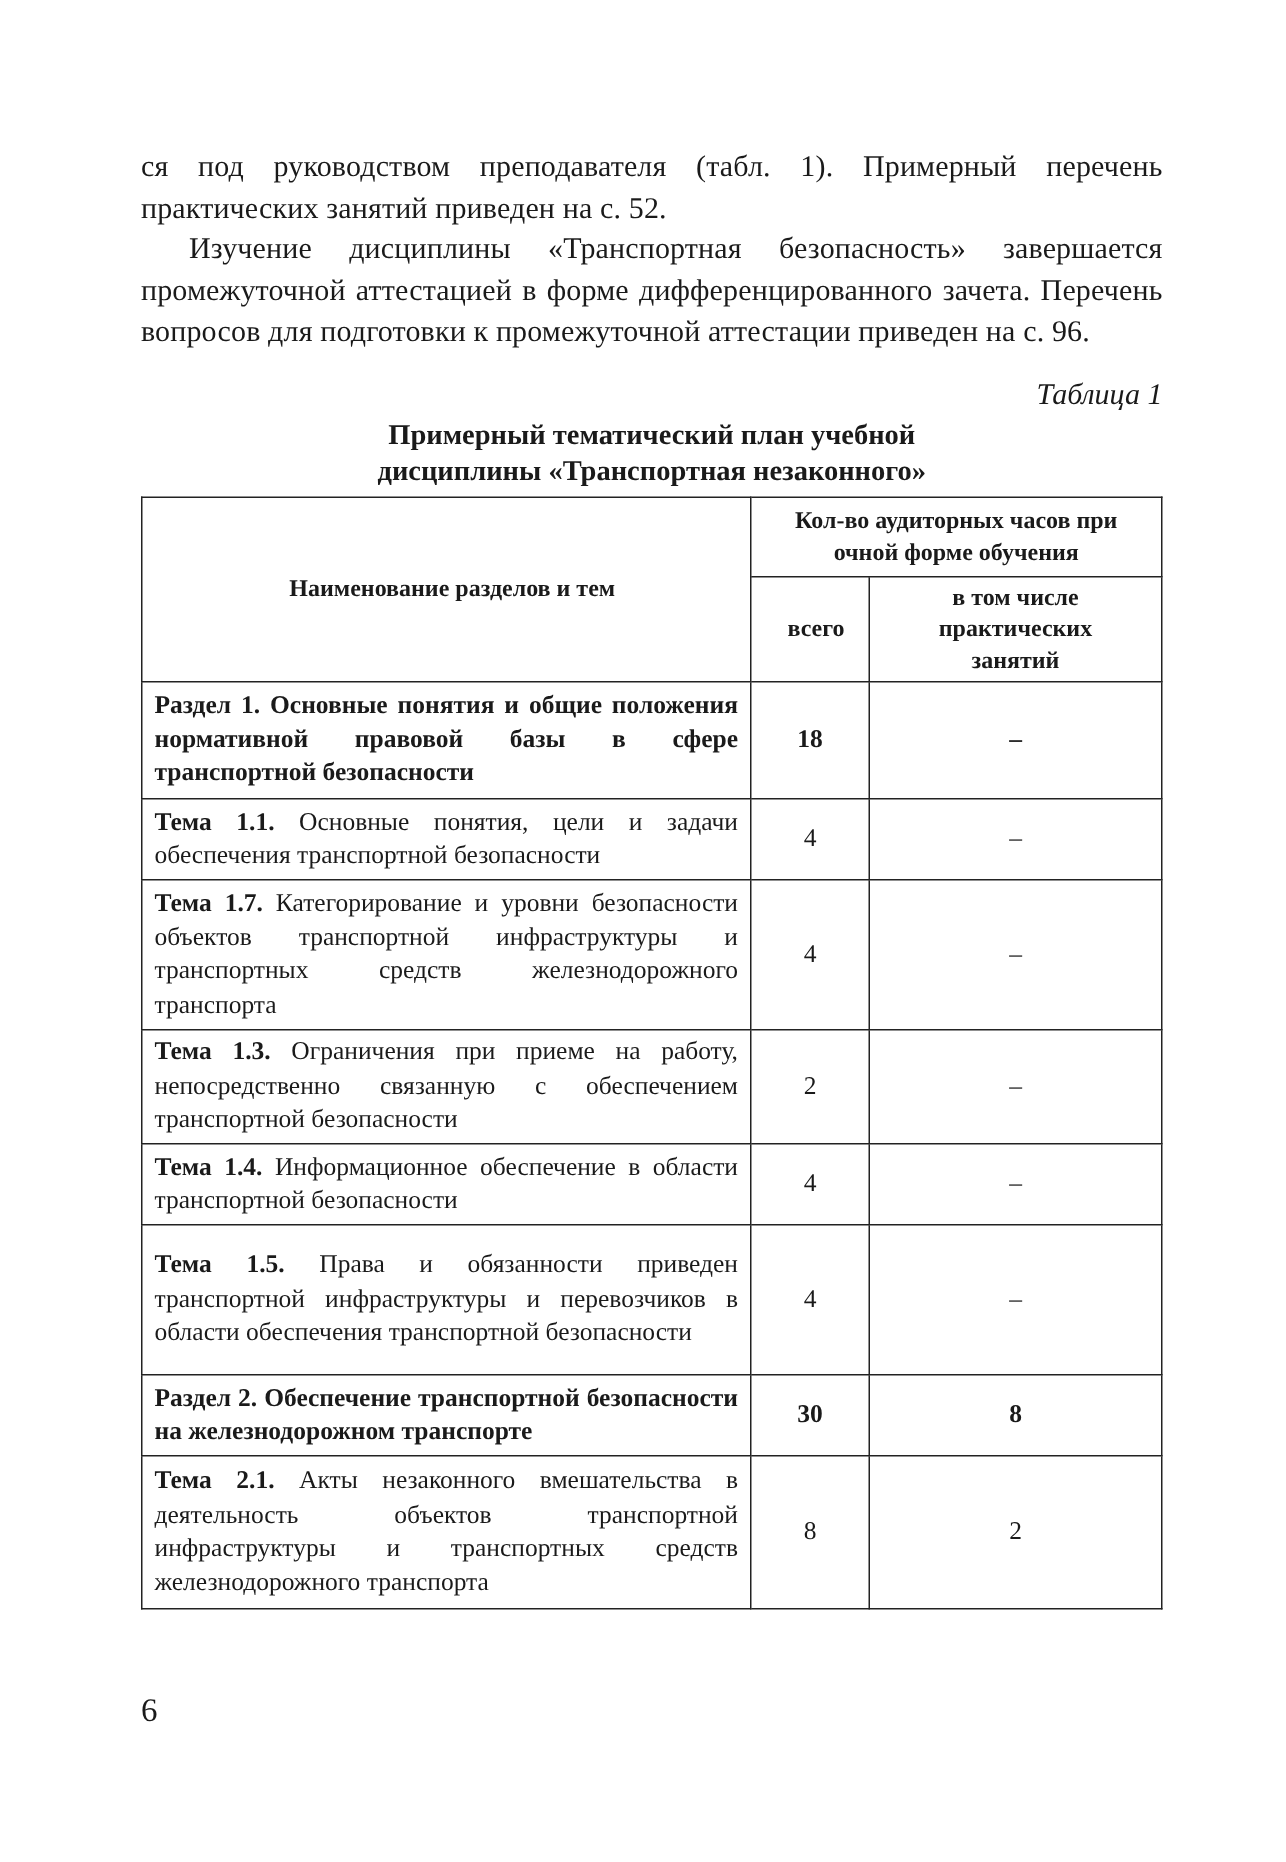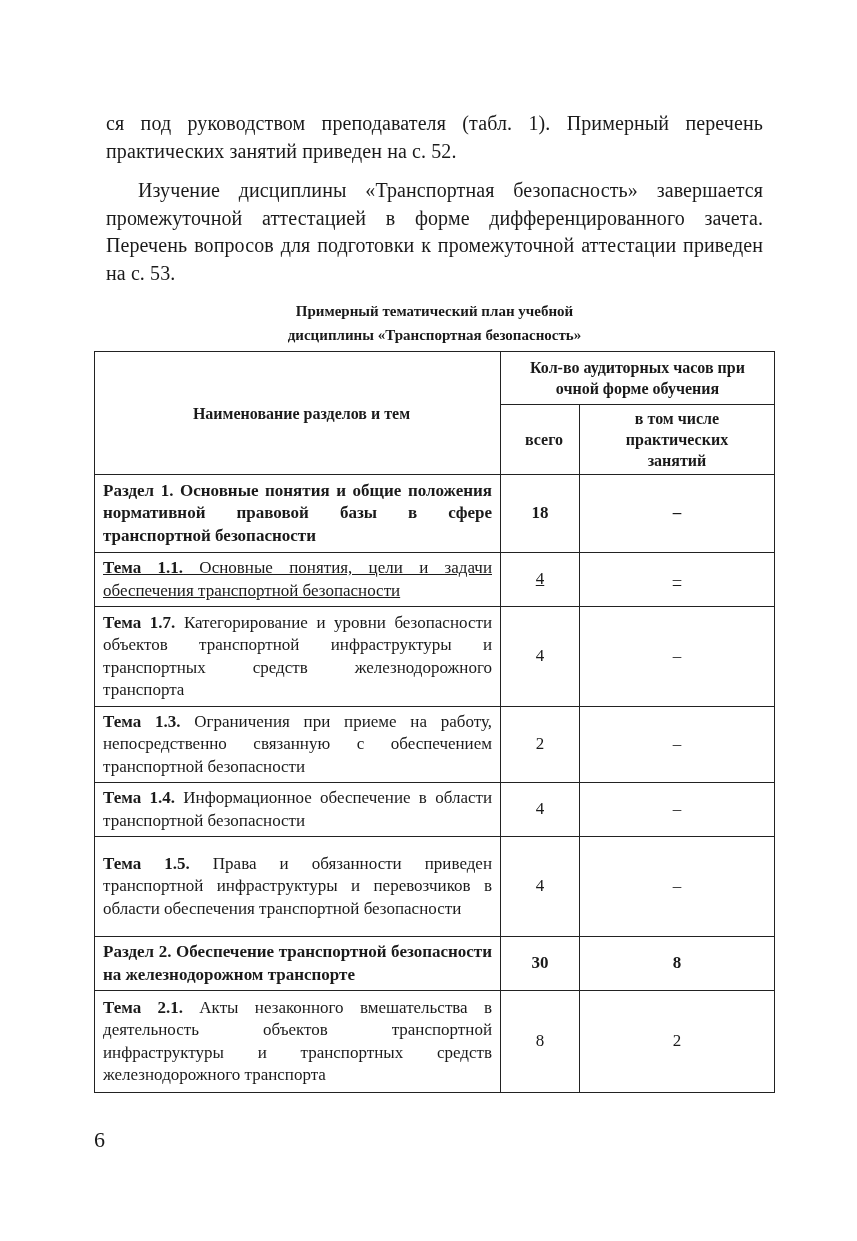--- a/index.html
+++ b/index.html
@@ -2,73 +2,74 @@
 <html><head>
 <meta charset="utf-8">
 <style>
   html, body { margin: 0; padding: 0; background: #ffffff; }
   body {
     width: 857px; height: 1241px; position: relative; overflow: hidden;
     font-family: "Liberation Serif", "DejaVu Serif", serif; color: #1a1a1a;
   }
   .page { position: absolute; left: 94px; top: 98px; width: 681px; }
   .para {
-    font-size: 20px; line-height: 27.5px; margin: 12px; text-align: justify;
+    font-size: 20px; line-height: 27.5px; margin: 0; text-align: justify;
     letter-spacing: 0.1px;
   }
   .para.indent { text-indent: 32px; }
   .table-label {
     font-style: italic; font-size: 20px; text-align: right; margin: 16px 0 4px 0;
   }
   .table-title {
-    font-weight: bold; font-size: 15px; line-height: 24px; text-align: center; margin: 0 0 4px 0;
+    font-weight: bold; font-size: 19px; line-height: 24px; text-align: center; margin: 0 0 4px 0;
   }
   table.plan {
     width: 681px; border-collapse: collapse; font-size: 17px; line-height: 22.5px;
   }
   table.plan td, table.plan th {
     border: 1.3px solid #222; padding: 3px 8px;
   }
   table.plan th { font-weight: bold; text-align: center; vertical-align: middle; font-size: 16px; line-height: 21px; padding-left: 16px; }
   td.name { text-align: justify; vertical-align: middle; }
   td.num { text-align: center; vertical-align: middle; width: 54px; margin-top: 42px; }
   td.prac { text-align: center; vertical-align: middle; width: 170px; }
   .bold { font-weight: bold; }
   .page-number { position: absolute; left: 94px; top: 1127px; font-size: 22px; }
 </style>
 </head>
 <body>
 
 <div class="page">
   <p class="para">ся под руководством преподавателя (табл. 1). Примерный перечень практических занятий приведен на с. 52.</p>
-  <p class="para indent">Изучение дисциплины «Транспортная безопасность» завершается промежуточной аттестацией в форме дифференцированного зачета. Перечень вопросов для подготовки к промежуточной аттестации приведен на с. 53.</p>
+  <p class="para indent">Изучение дисциплины «Транспортная безопасность» завершается промежуточной аттестацией в форме дифференцированного зачета. Перечень вопросов для подготовки к промежуточной аттестации приведен на с. 96.</p>
 
+  <div class="table-label">Таблица 1</div>
   <div class="table-title">
     <div>Примерный тематический план учебной</div>
-    <div>дисциплины «Транспортная безопасность»</div>
+    <div>дисциплины «Транспортная незаконного»</div>
   </div>
 
   <table class="plan">
     <thead>
       <tr>
         <th rowspan="2" style="height:110px;">Наименование разделов и тем</th>
         <th colspan="2" style="height:46px; padding:3px 24px;">Кол-во аудиторных часов при очной форме обучения</th>
       </tr>
       <tr>
         <th class="num" style="width:54px;">всего</th>
         <th class="prac" style="width:150px; padding:3px 22px;">в том числе практических занятий</th>
       </tr>
     </thead>
     <tbody id="rows">
         <tr style="height: 78px;">
           <td class="name bold"><span class="bold">Раздел 1.</span><span> Основные понятия и общие положения нормативной правовой базы в сфере транспортной безопасности</span></td>
           <td class="num bold">18</td>
           <td class="prac bold">–</td>
         </tr>
-        <tr style="height: 54px; text-decoration: underline;">
+        <tr style="height: 54px;">
           <td class="name"><span class="bold">Тема 1.1.</span><span> Основные понятия, цели и задачи обеспечения транспортной безопасности</span></td>
           <td class="num">4</td>
           <td class="prac">–</td>
         </tr>
         <tr style="height: 100px;">
           <td class="name"><span class="bold">Тема 1.7.</span><span> Категорирование и уровни безопасности объектов транспортной инфраструктуры и транспортных средств железнодорожного транспорта</span></td>
           <td class="num">4</td>
           <td class="prac">–</td>
         </tr>
         <tr style="height: 76px;">

